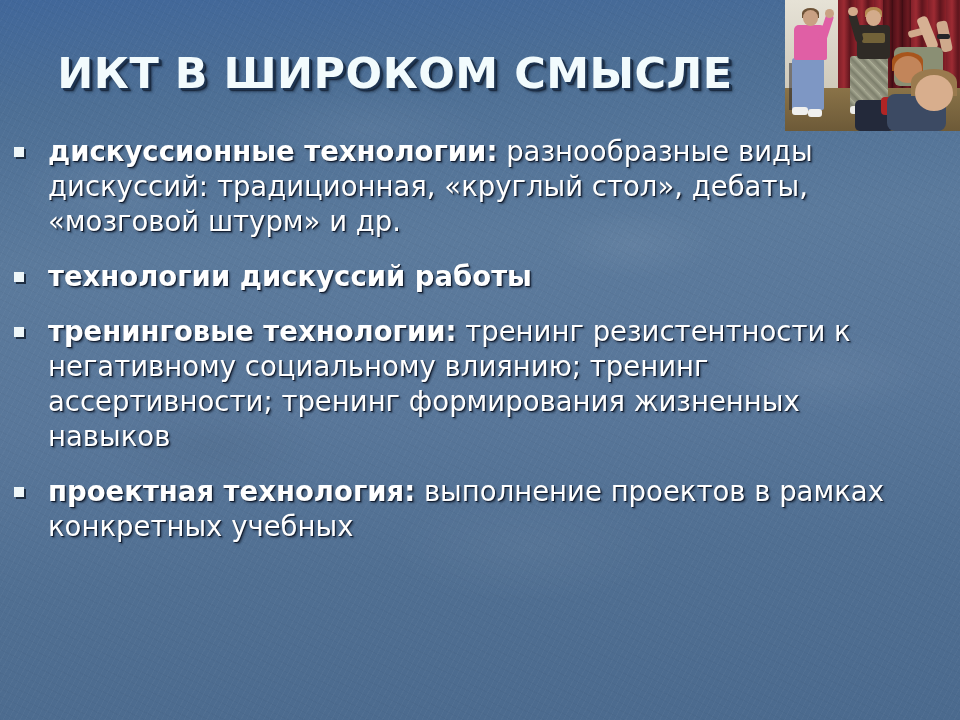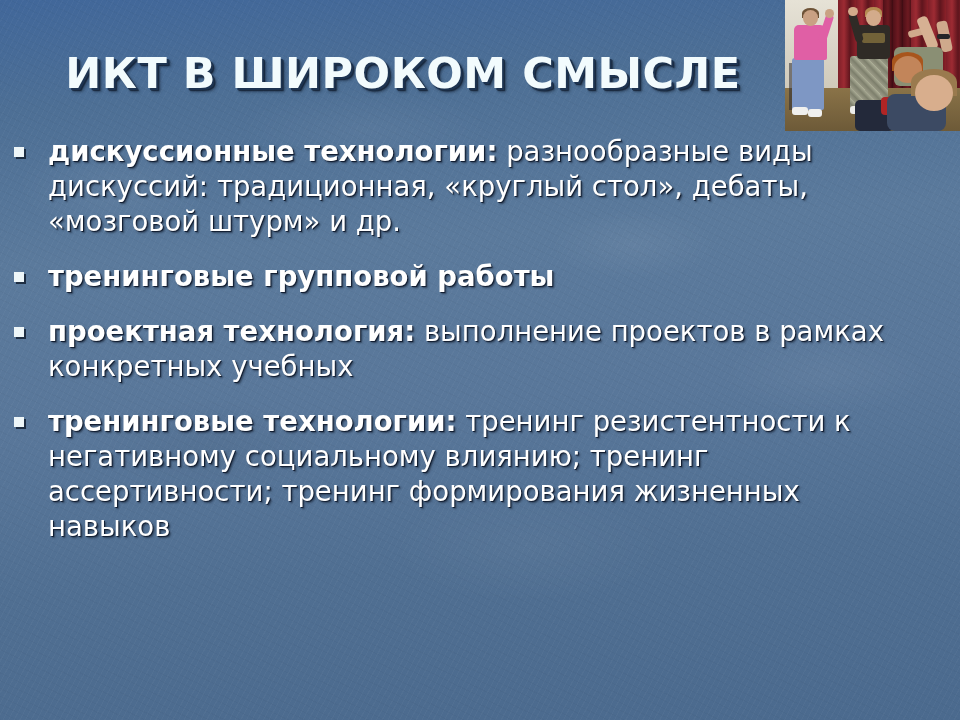--- a/index.html
+++ b/index.html
@@ -24,21 +24,21 @@
       radial-gradient(ellipse 160px 70px at 22% 62%, rgba(0,0,0,0.04), rgba(0,0,0,0) 70%),
       radial-gradient(ellipse 200px 80px at 55% 76%, rgba(255,255,255,0.035), rgba(255,255,255,0) 70%),
       repeating-linear-gradient(118deg, rgba(255,255,255,0.028) 0px, rgba(255,255,255,0.028) 1px, rgba(0,0,0,0) 1px, rgba(0,0,0,0) 5px),
       repeating-linear-gradient(26deg, rgba(0,0,0,0.025) 0px, rgba(0,0,0,0.025) 1px, rgba(0,0,0,0) 1px, rgba(0,0,0,0) 7px),
       linear-gradient(176deg, #41679a 0%, #4d6f95 14%, #5b7a9c 34%, #59779a 55%, #506f92 76%, #4b6a8e 100%);
   }
 
   
   .title-zone {
     position: absolute;
-    left: 8px;
+    left: 0;
     top: 48px;
     width: 790px;
     text-align: center;
   }
   .title {
     display: inline-block;
     font-size: 43px;
     font-weight: bold;
     letter-spacing: 0.5px;
     color: #f2fbfd;
@@ -193,27 +193,27 @@
   <div class="bullets">
 
     <div class="bullet-row">
       <span class="marker"></span>
       <div class="btext"><span class="lead">дискуссионные технологии:</span><span> разнообразные виды дискуссий: традиционная, «круглый стол», дебаты, «мозговой штурм» и др.</span></div>
     </div>
 
 
     <div class="bullet-row">
       <span class="marker"></span>
-      <div class="btext"><span class="lead">тренинговые групповой работы</span><span></span></div>
+      <div class="btext"><span class="lead">технологии дискуссий работы</span><span></span></div>
+    </div>
+
+    <div class="bullet-row">
+      <span class="marker"></span>
+      <div class="btext"><span class="lead">тренинговые технологии:</span><span> тренинг резистентности к негативному социальному влиянию; тренинг ассертивности; тренинг формирования жизненных навыков</span></div>
     </div>
 
     <div class="bullet-row">
       <span class="marker"></span>
       <div class="btext"><span class="lead">проектная технология:</span><span> выполнение проектов в рамках конкретных учебных</span></div>
-    </div>
-
-    <div class="bullet-row">
-      <span class="marker"></span>
-      <div class="btext"><span class="lead">тренинговые технологии:</span><span> тренинг резистентности к негативному социальному влиянию; тренинг ассертивности; тренинг формирования жизненных навыков</span></div>
     </div>
 
   </div>
 </div>
 
 </body></html>

